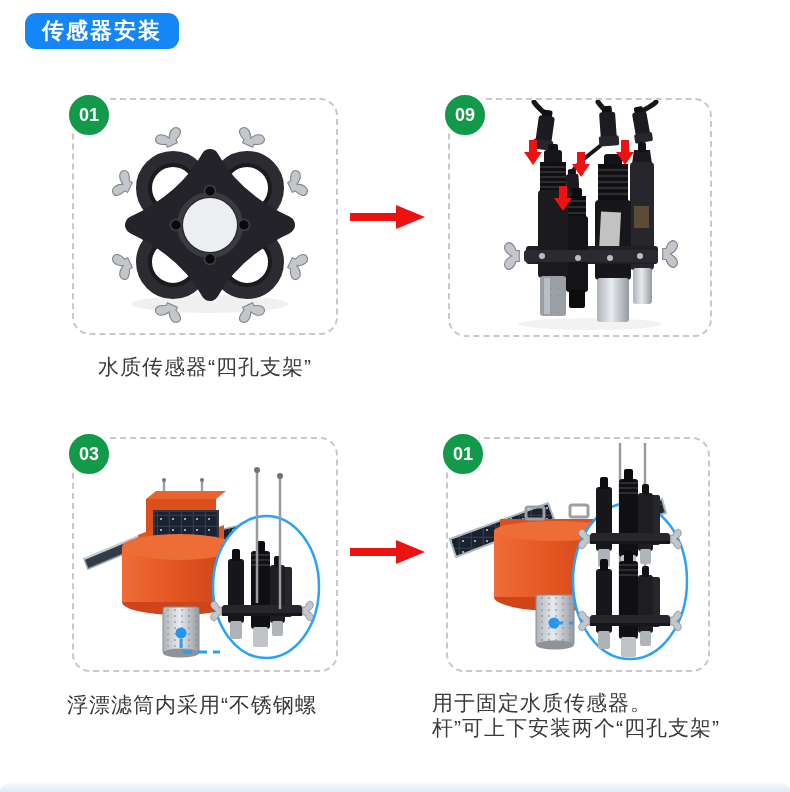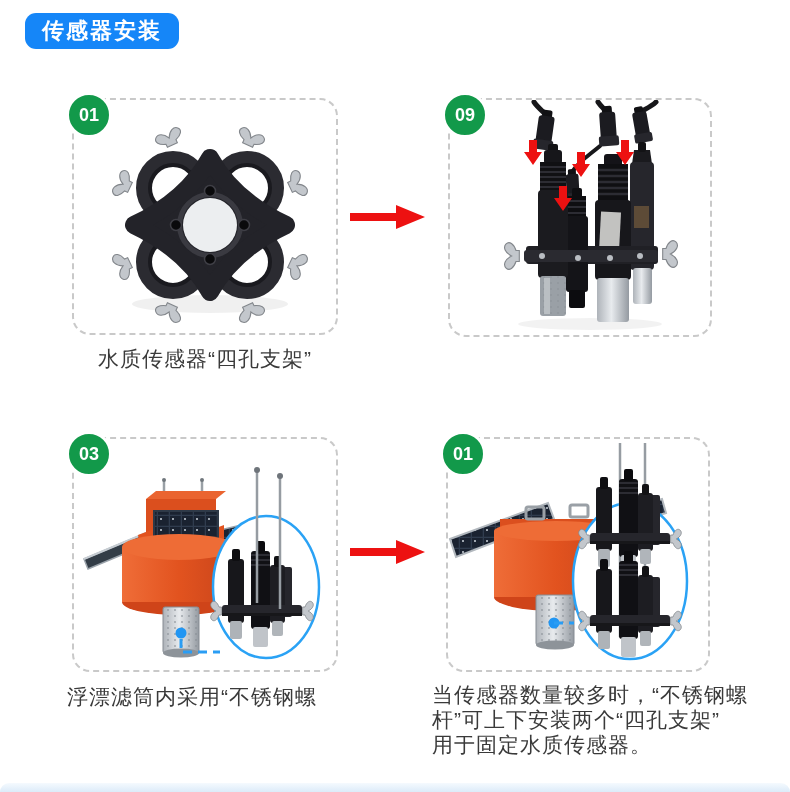--- a/index.html
+++ b/index.html
@@ -10,21 +10,21 @@
     padding:0 17px;border-radius:11px;}
   .card{position:absolute;border:2px dashed #c9c9c9;border-radius:18px;background:#fff;}
   #card1{left:72px;top:98px;width:262px;height:233px;}
   #card2{left:448px;top:98px;width:260px;height:235px;}
   #card3{left:72px;top:437px;width:262px;height:231px;}
   #card4{left:446px;top:437px;width:260px;height:231px;}
   .step-badge{position:absolute;left:-8px;top:-8px;width:40px;height:40px;border-radius:50%;
     background:#12994a;border:3px solid #fff;color:#fff;font-size:18px;font-weight:bold;
     display:flex;align-items:center;justify-content:center;z-index:3;}
   .ill{position:absolute;left:0;top:0;width:100%;height:100%;}
-  .caption{position:absolute;color:#3a3a3a;font-size:21px;line-height:26px;letter-spacing:1px;}
+  .caption{position:absolute;color:#3a3a3a;font-size:21px;line-height:26px;letter-spacing:1px;margin-top:8px;}
   #cap1{left:72px;top:346px;width:266px;text-align:center;}
   #cap2{left:434px;top:345px;width:320px;}
   #cap3{left:67px;top:684px;width:310px;}
   #cap4{left:432px;top:682px;width:330px;line-height:25px;}
   .flow-arrow{position:absolute;width:76px;height:28px;}
   #arrow1{left:350px;top:203px;}
   #arrow2{left:350px;top:538px;}
   .footer-strip{position:absolute;left:0;top:783px;width:790px;height:9px;
     background:linear-gradient(#f5fafe,#dcebf9);border-radius:12px 12px 0 0;}
 </style>
@@ -281,19 +281,18 @@
   
   <div class="caption" id="cap1">
     <div>水质传感器“四孔支架”</div>
   </div>
   <div class="caption" id="cap2">
   </div>
   <div class="caption" id="cap3">
     <div>浮漂滤筒内采用“不锈钢螺</div>
   </div>
   <div class="caption" id="cap4">
-    <div>当传感器数量较多时，“不锈钢螺</div>
+    <div>用于固定水质传感器。</div>
     <div>杆”可上下安装两个“四孔支架”</div>
-    <div>用于固定水质传感器。</div>
   </div>
 
   <div class="footer-strip"></div>
 </div>
 
 </body></html>

